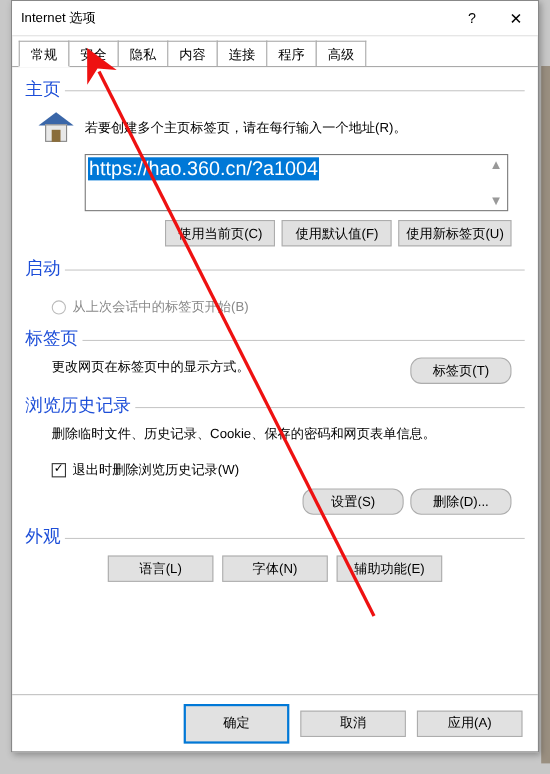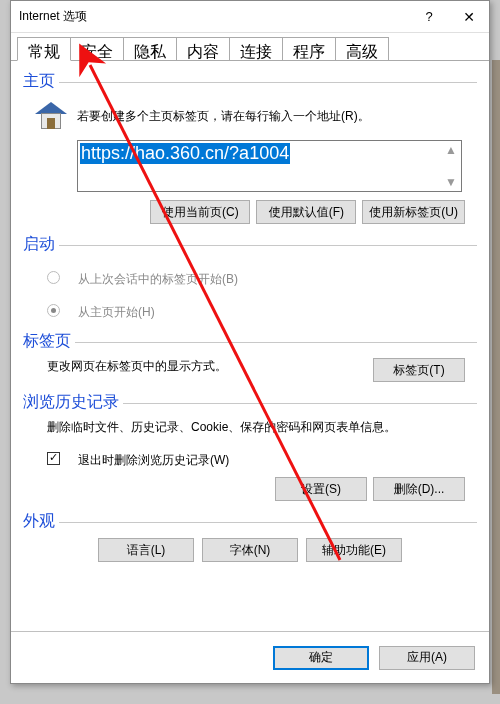--- a/index.html
+++ b/index.html
@@ -18,21 +18,21 @@
     width: 40px; height: 32px; display: flex; align-items: center; justify-content: center;
     font-size: 14px; color: #000;
   }
   .titlebar .winbtn.help { font-size: 13px; }
   .tabs {
     display: flex; padding: 4px 6px 0 6px; position: relative; border-bottom: 1px solid #aaa; height: 28px;
   }
   .tab {
     padding: 4px 10px 4px 10px; border: 1px solid #aaa; border-bottom: none;
     background: #fff; margin-right: -1px; position: relative;
-    font-size: 16px;
+    font-size: 12px;
   }
   .tab[data-active="true"] { background: #fff; z-index: 2; border-bottom: 1px solid #fff; margin-bottom: -1px; }
   .body {
     flex: 1; padding: 10px 12px 0 12px; position: relative; overflow: hidden;
   }
   .section { margin-bottom: 10px; }
   .section-title { font-size: 16px; color: #1d4ed8; position: relative; }
   .section-line {
     border-top: 1px solid #c8c8c8; margin-left: 4px; flex: 1; position: relative; top: 1px;
   }
@@ -53,23 +53,23 @@
     position: absolute; right: 2px; top: 2px; bottom: 2px; width: 14px;
     display: flex; flex-direction: column; justify-content: space-between; color: #999; font-size: 9px;
   }
   .btn-row { display: flex; justify-content: flex-end; margin-top: 8px; gap: 6px; padding-right: 12px; }
   .btn {
     min-width: 96px; height: 24px; background: #e1e1e1; border: 1px solid #adadad;
     display: flex; align-items: center; justify-content: center; padding: 0 6px;
     font-size: 12px;
   }
   .btn.wide { min-width: 100px; }
-  .btn.narrow { min-width: 92px; }
-  .btn.focus { border: 2px solid #0078d7; height: 24px; }
-  .radio-row, .check-row { display: flex; align-items: flex-start; margin: 16px 0 4px 24px; color: #000; gap: 12px; }
+  .btn.narrow { min-width: 92px; border-radius: 10px; }
+  .btn.focus { border: 2px solid #0078d7; height: 36px; }
+  .radio-row, .check-row { display: flex; align-items: center; margin: 16px 0 4px 24px; color: #000; }
   .radio-row.disabled { color: #888; }
   .radio {
     width: 13px; height: 13px; border: 1px solid #888; border-radius: 50%; margin-right: 6px;
     display: inline-flex; align-items: center; justify-content: center;
   }
   .radio.disabled { border-color: #bbb; }
   .radio .dot { width: 5px; height: 5px; border-radius: 50%; background: #888; display: none; }
   .radio.checked .dot { display: block; }
   .check {
     width: 13px; height: 13px; border: 1px solid #333; margin-right: 6px; display: inline-flex;
@@ -159,26 +159,20 @@
 
     <div class="section">
       <div class="section-head">
         <span class="section-title">启动</span>
         <span class="section-line"></span>
       </div>
       <div class="radio-row disabled">
         <span class="radio disabled"></span>
         <span>从上次会话中的标签页开始(B)</span>
       </div>
-      <div class="radio-row disabled">
-        <span class="radio disabled checked">
-            <span class="dot"></span>
-          </span>
-        <span>从主页开始(H)</span>
-      </div>
     </div>
 
     <div class="section">
       <div class="section-head">
         <span class="section-title">标签页</span>
         <span class="section-line"></span>
       </div>
       <div class="tabs-text-row">
         <span>更改网页在标签页中的显示方式。</span>
         <span class="spacer"></span>
@@ -211,20 +205,21 @@
         <div class="btn">语言(L)</div>
         <div class="btn">字体(N)</div>
         <div class="btn">辅助功能(E)</div>
       </div>
     </div>
 
   </div>
 
   <div class="bottom-bar">
     <div class="btn focus">确定</div>
+    <div class="btn">取消</div>
     <div class="btn">应用(A)</div>
   </div>
 </div>
 
 <svg class="arrow-svg" viewBox="0 0 500 704">
   <defs>
     <marker id="arrhead" markerWidth="12" markerHeight="12" refX="2" refY="5" orient="auto">
       <path d="M0,0 L10,5 L0,10 L3,5 Z" fill="#e11"></path>
     </marker>
   </defs>

